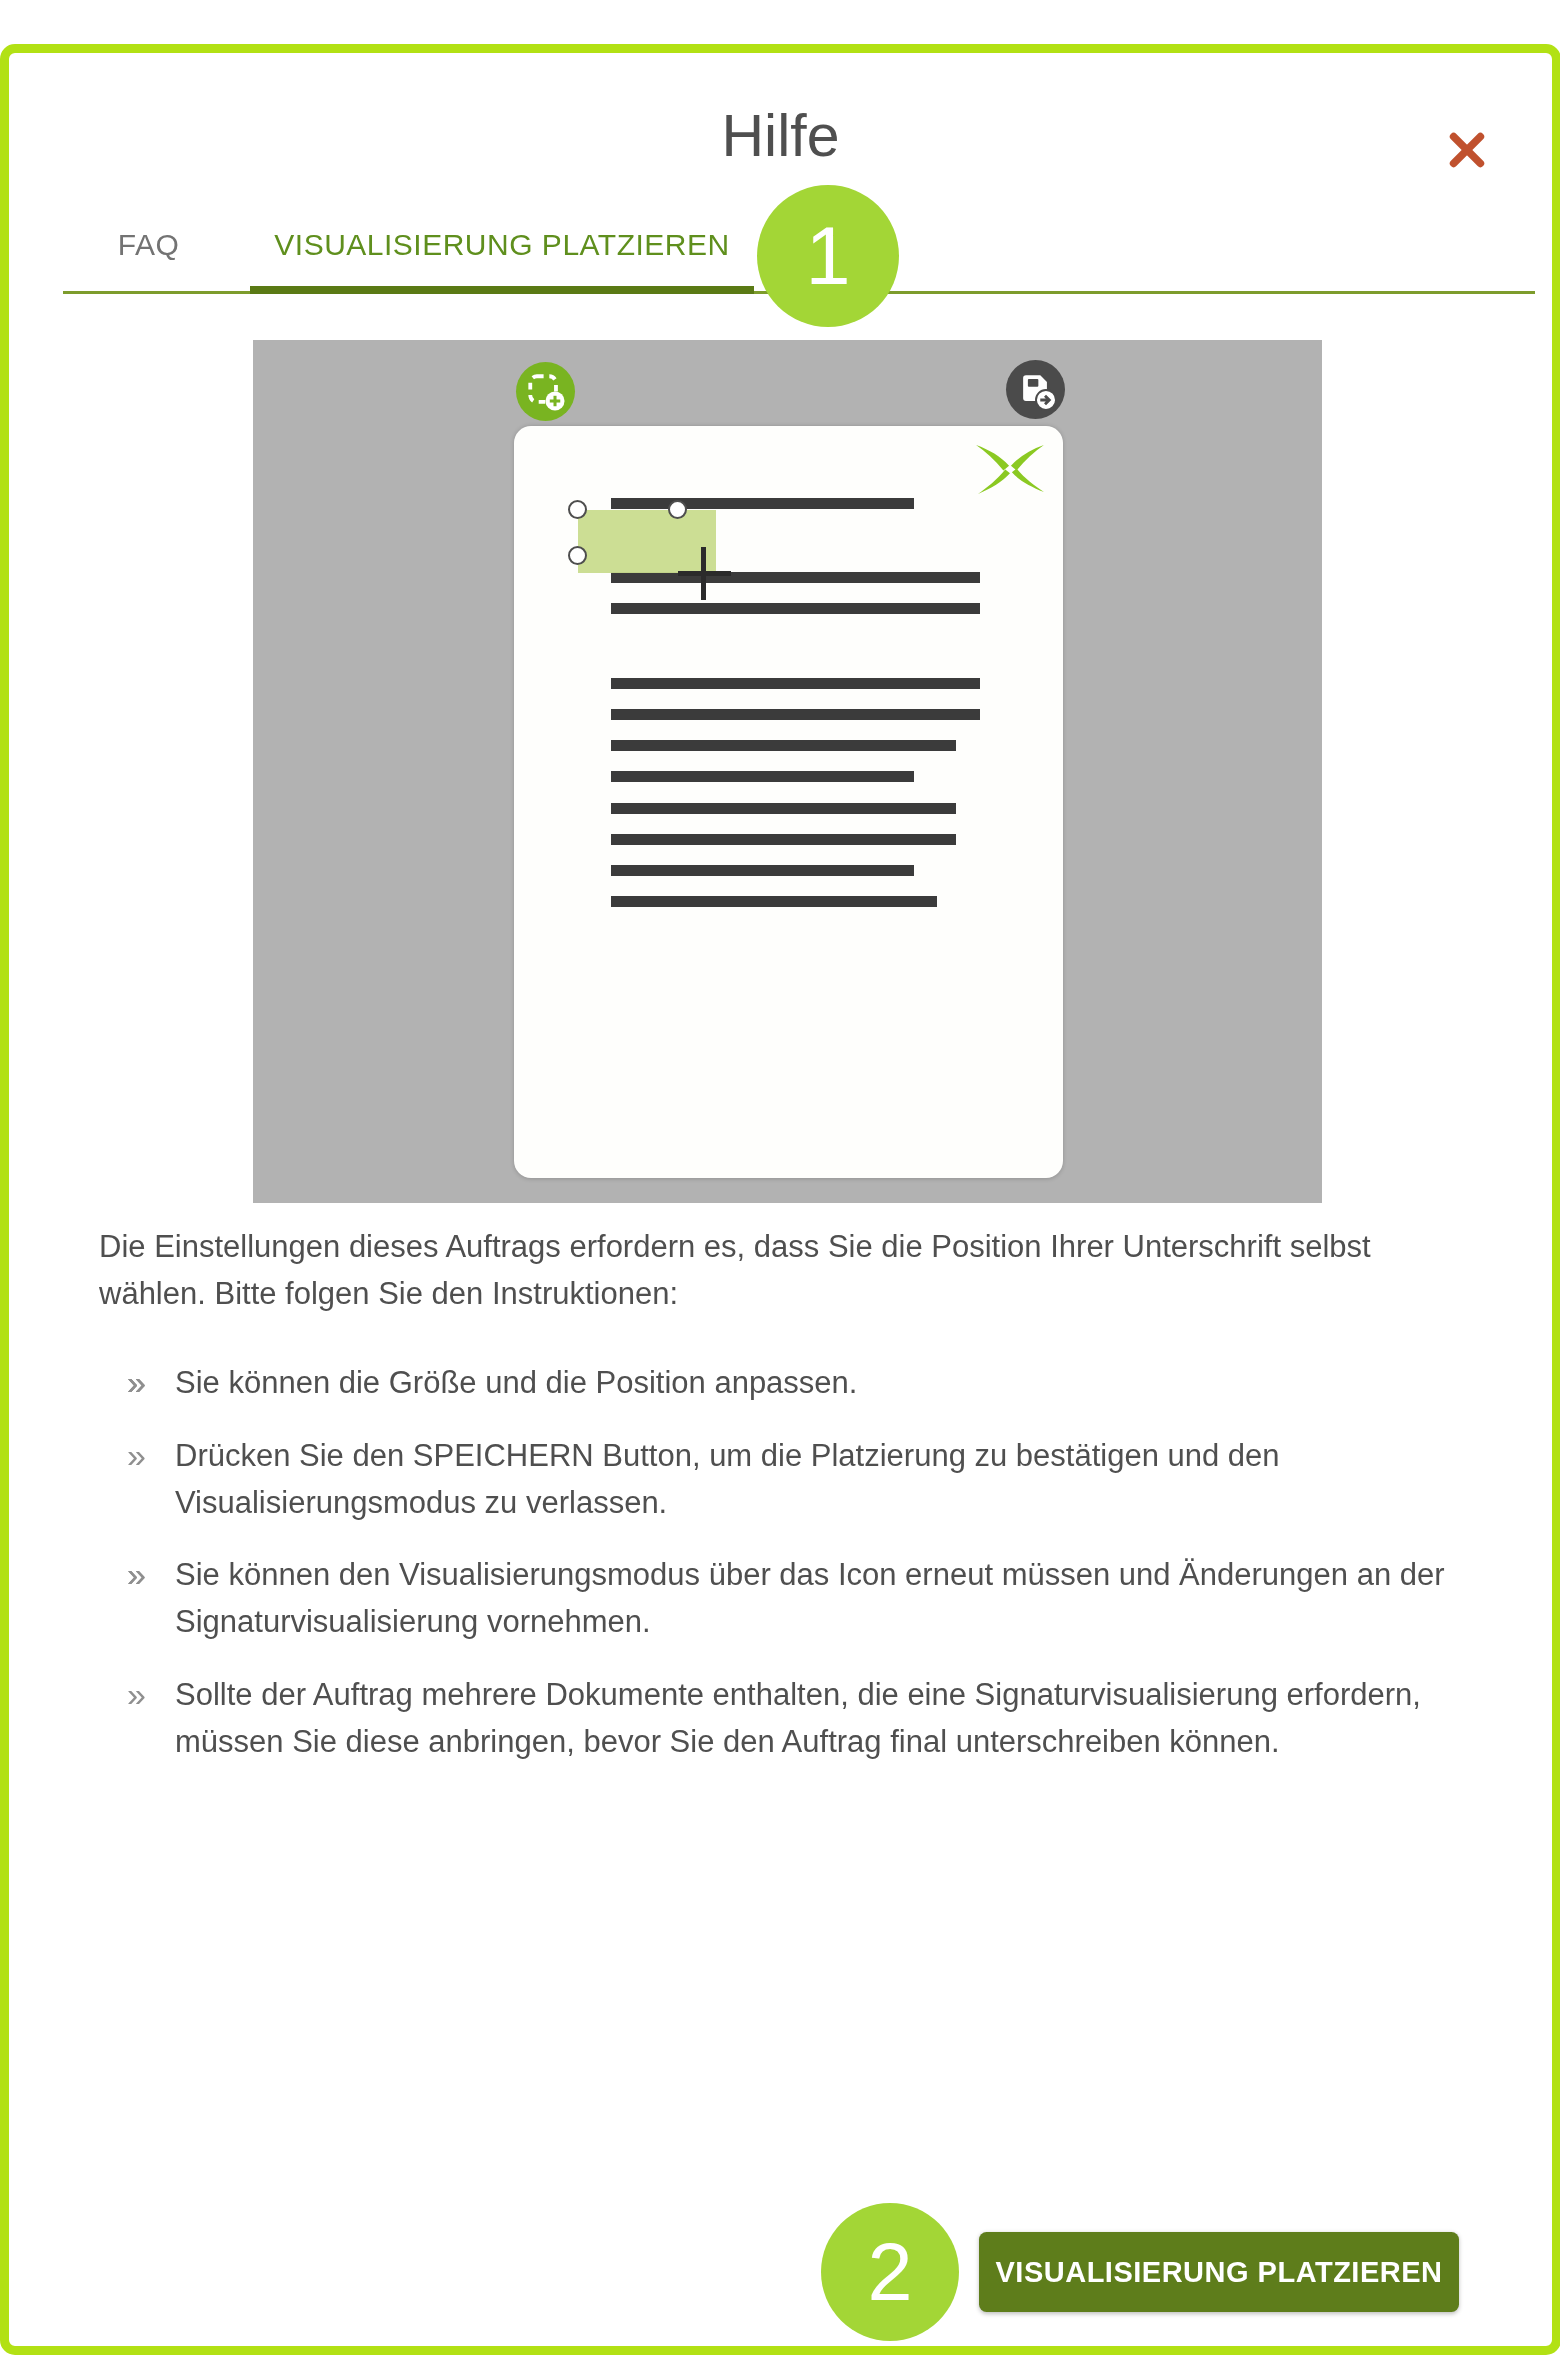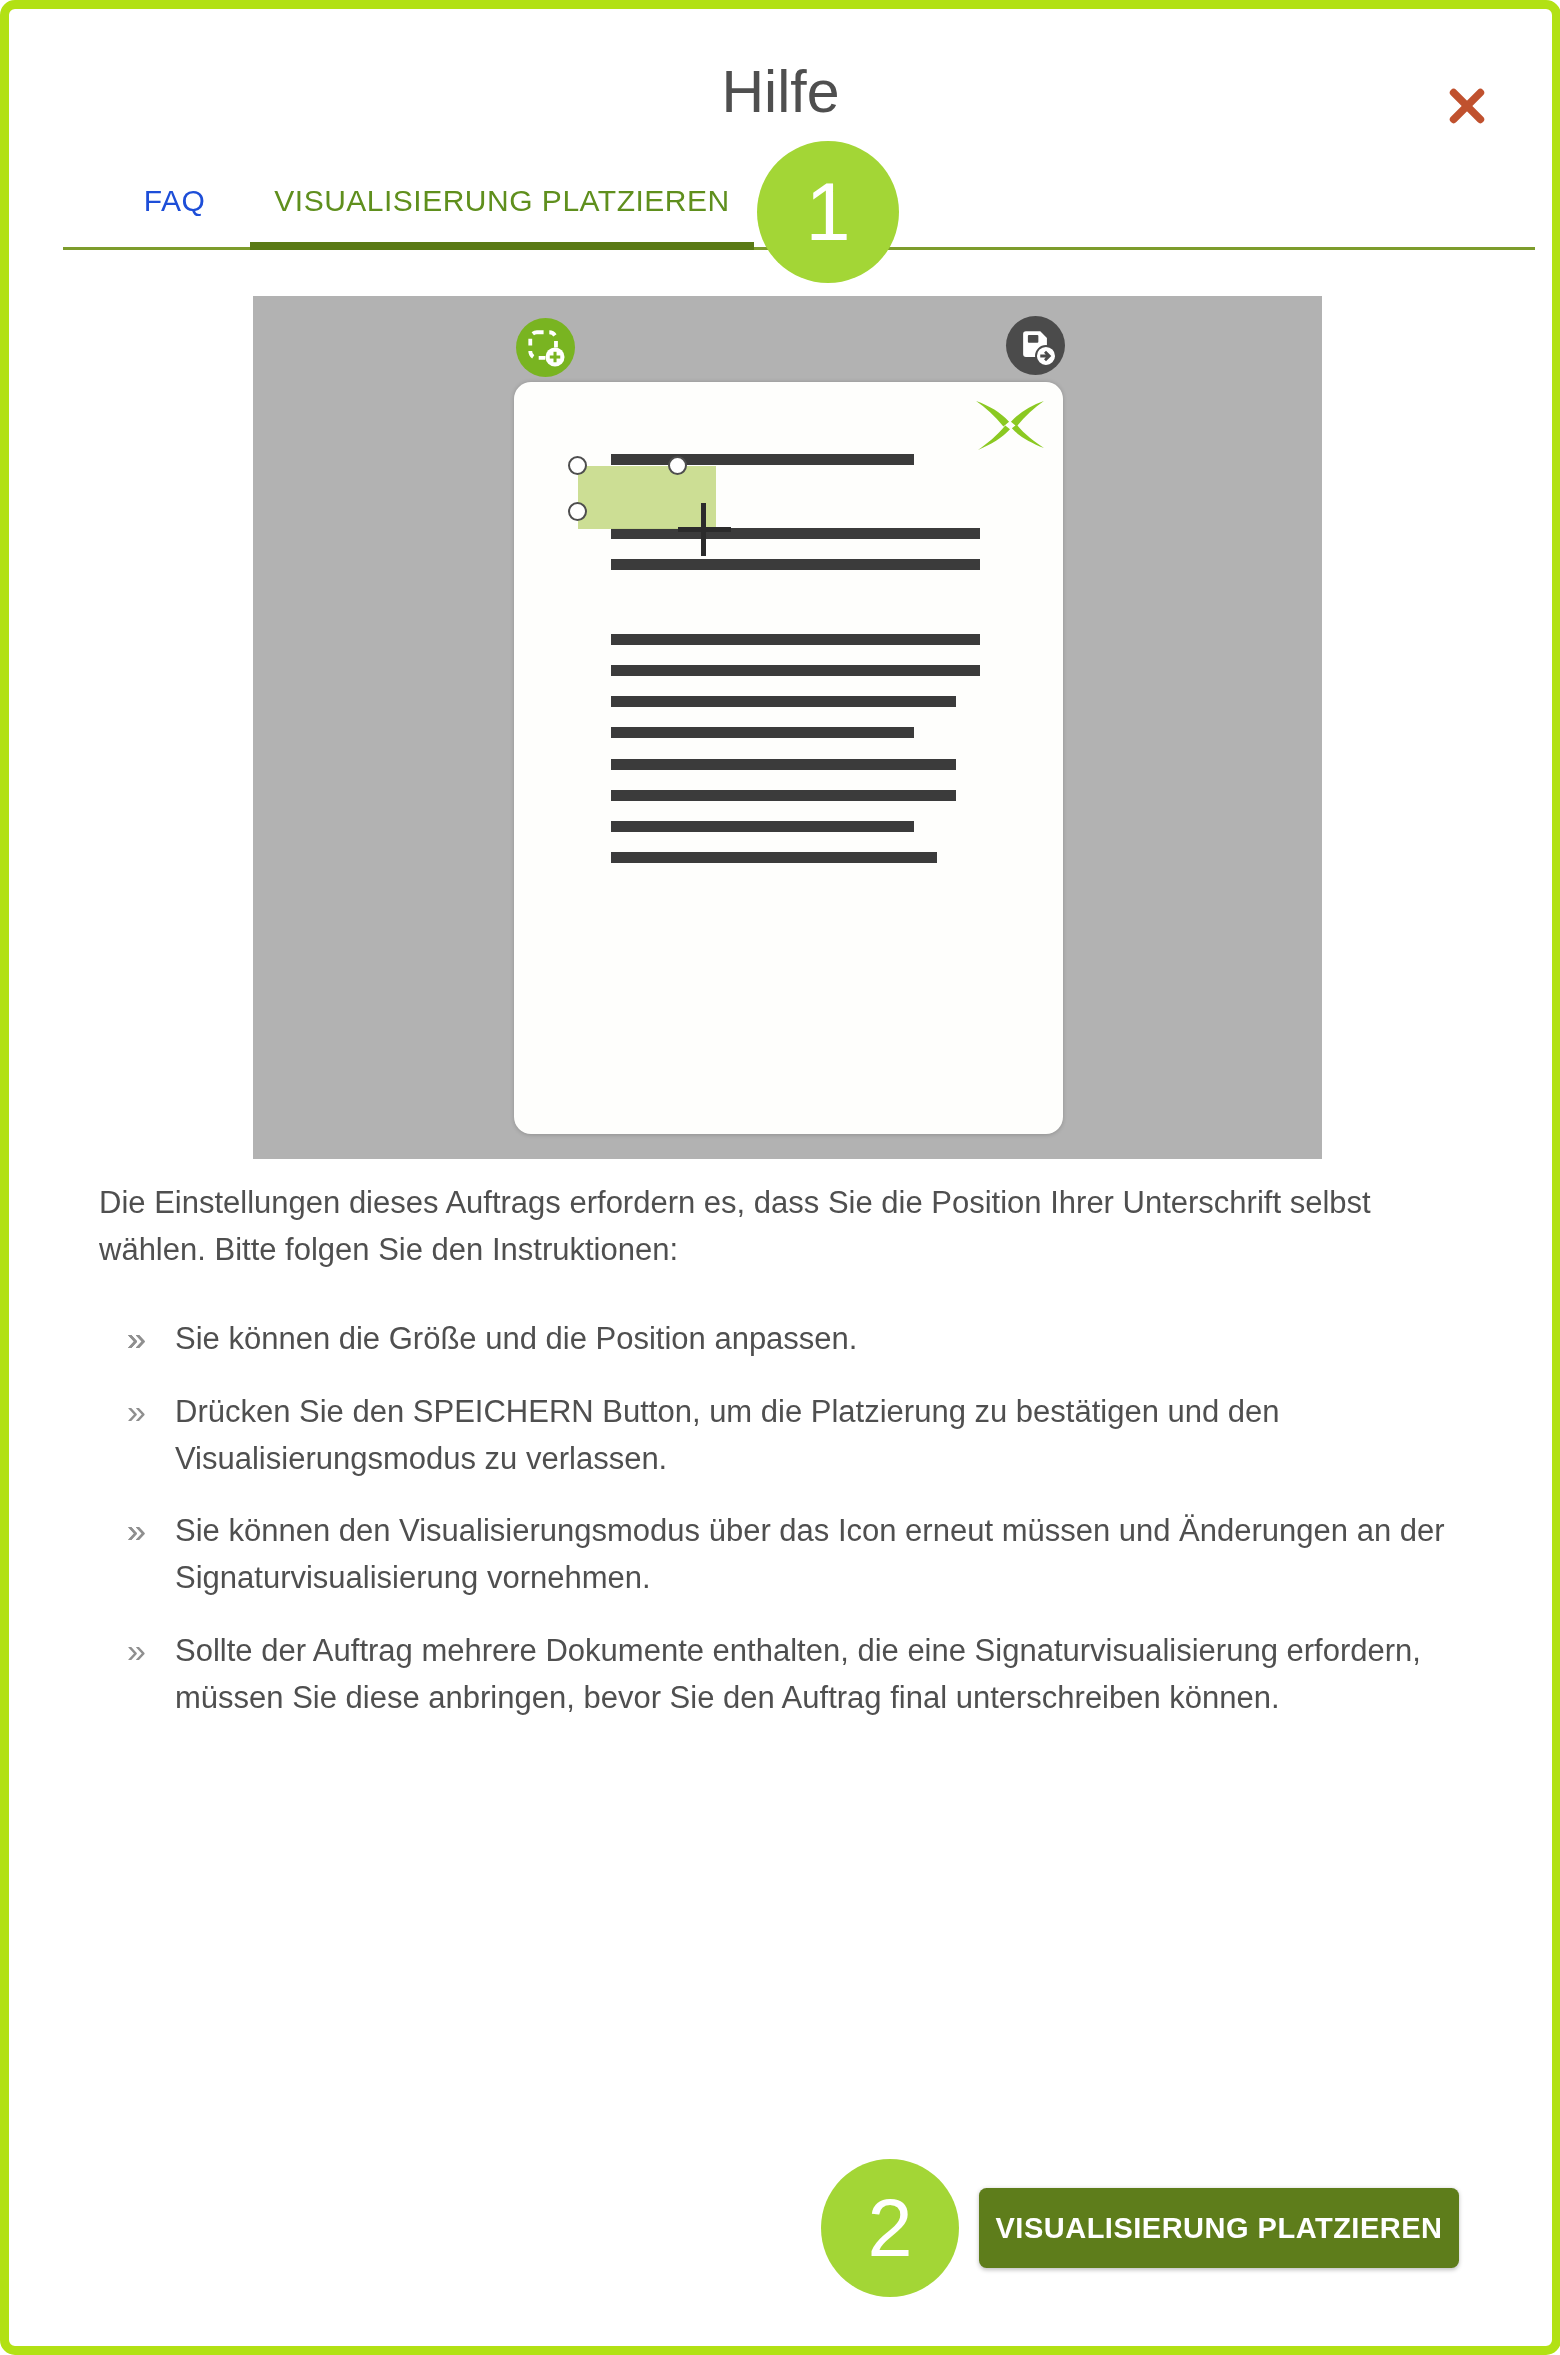--- a/index.html
+++ b/index.html
@@ -1,25 +1,25 @@
 <!DOCTYPE html>
 <html style="font-size:15px"><head>
 <meta charset="utf-8">
 <style>
   html,body{margin:0;padding:0;background:#ffffff;}
   body{width:1561px;height:2355px;position:relative;font-family:"Liberation Sans",sans-serif;overflow:hidden;}
 
-  .frame{position:absolute;inset:0;border:9.5px solid #b2e114;border-radius:15px;box-sizing:border-box;background:#ffffff;}
+  .frame{position:absolute;inset:0;border:9.5px solid #b2e114;border-radius:15px;box-sizing:border-box;background:#ffffff;margin-top:44px;}
 
   .title{position:absolute;left:0;top:49px;width:100%;text-align:center;font-size:59px;color:#4f4f4f;}
 
   .close-btn{position:absolute;left:1427px;top:68px;width:61px;height:61px;background:none;border:none;cursor:pointer;padding:0;}
 
   .tab{position:absolute;top:170px;height:44px;line-height:44px;text-align:center;font-size:30px;letter-spacing:0.5px;cursor:pointer;}
-  .tab-faq{left:72px;width:187px;color:#1d4ed8;}
+  .tab-faq{left:46px;width:187px;color:#737373;}
   .tab-active{left:241px;width:504px;color:#5f8f1d;}
   .tabline{position:absolute;left:54px;top:238px;width:1472px;height:2.8px;background:#7d9c2c;}
   .active-underline{position:absolute;left:241px;top:233px;width:504px;height:7.6px;background:#5a7a15;}
 
   .step-circle{position:absolute;border-radius:50%;background:#a3d636;color:#ffffff;display:flex;align-items:center;justify-content:center;font-size:81px;z-index:5;}
   .step-1{left:748px;top:132px;width:142px;height:142px;}
   .step-2{left:812px;top:2150px;width:138px;height:138px;}
 
   .illustration{position:absolute;left:244px;top:287px;width:1069px;height:863px;background:#b2b2b2;}
   .tool-icon{position:absolute;width:59px;height:59px;border-radius:50%;display:flex;align-items:center;justify-content:center;}

